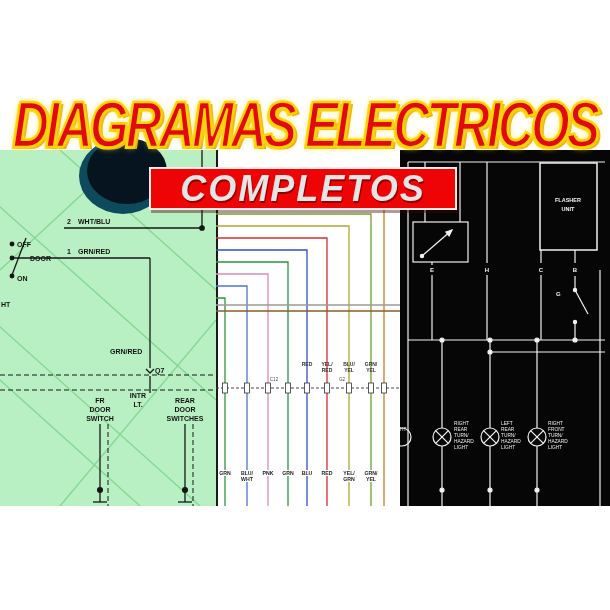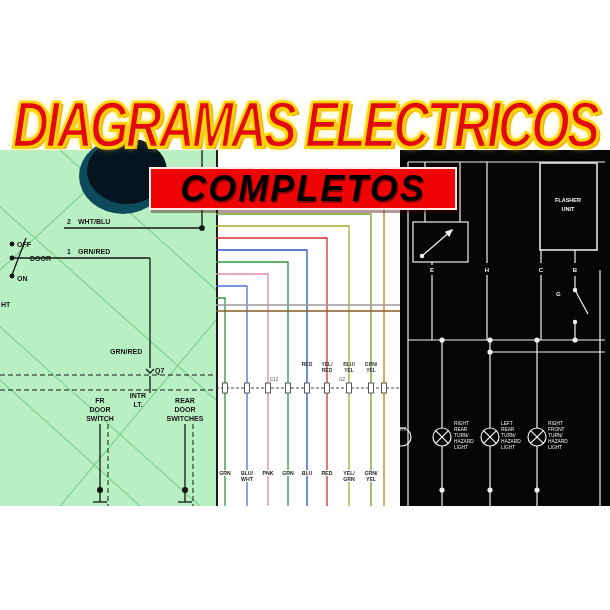--- a/index.html
+++ b/index.html
@@ -11,21 +11,21 @@
   #panel-mid{left:216px;width:184px;background:#ffffff}
   #panel-right{left:400px;width:210px;background:#060606}
   .panel svg{display:block;width:100%;height:100%}
   #blob{position:absolute;left:78px;top:136px;width:92px;height:80px}
   #title{position:absolute;left:0;top:88px;width:610px;height:74px;display:flex;align-items:center;justify-content:center;
     transform:scaleY(1.28);font-weight:bold;font-style:italic;font-size:50px;letter-spacing:-3px;white-space:nowrap;
     color:#e20a10;-webkit-text-stroke:2px #ffd400;
     text-shadow:0 0 7px #ffe65a,0 0 3px #ffd400,3px 2px 0 #e8a400,-2px 2px 0 #ffd400}
   #banner{position:absolute;left:149px;top:167px;width:308px;height:43px;background:#ee0404;border:2px solid #ffe9e9;
     box-shadow:2px 3px 0 rgba(70,0,0,.4);display:flex;align-items:center;justify-content:center}
-  #banner span{font-weight:bold;font-style:italic;font-size:36px;letter-spacing:2px;color:#000000;text-shadow:1px 2px 0 #8f0000}
+  #banner span{font-weight:bold;font-style:italic;font-size:36px;letter-spacing:2px;color:#e5e5e5;text-shadow:1px 2px 0 #8f0000}
   svg text{font-family:"Liberation Sans",sans-serif}
   .t7{font-size:7px;font-weight:bold;fill:#121212}
   .t5{font-size:5.2px;font-weight:bold;fill:#222222}
   .t5g{font-size:5px;font-weight:bold;fill:#333333}
   .t45{font-size:4.6px;fill:#555555}
   .tw6{font-size:6px;font-weight:bold;fill:#f4f4f4}
   .tw5{font-size:4.8px;fill:#ececec}
   .tw55{font-size:5.5px;font-weight:bold;fill:#f4f4f4}
   .tm{text-anchor:middle}
   .halo{paint-order:stroke;stroke:#ffffff;stroke-width:2px}

